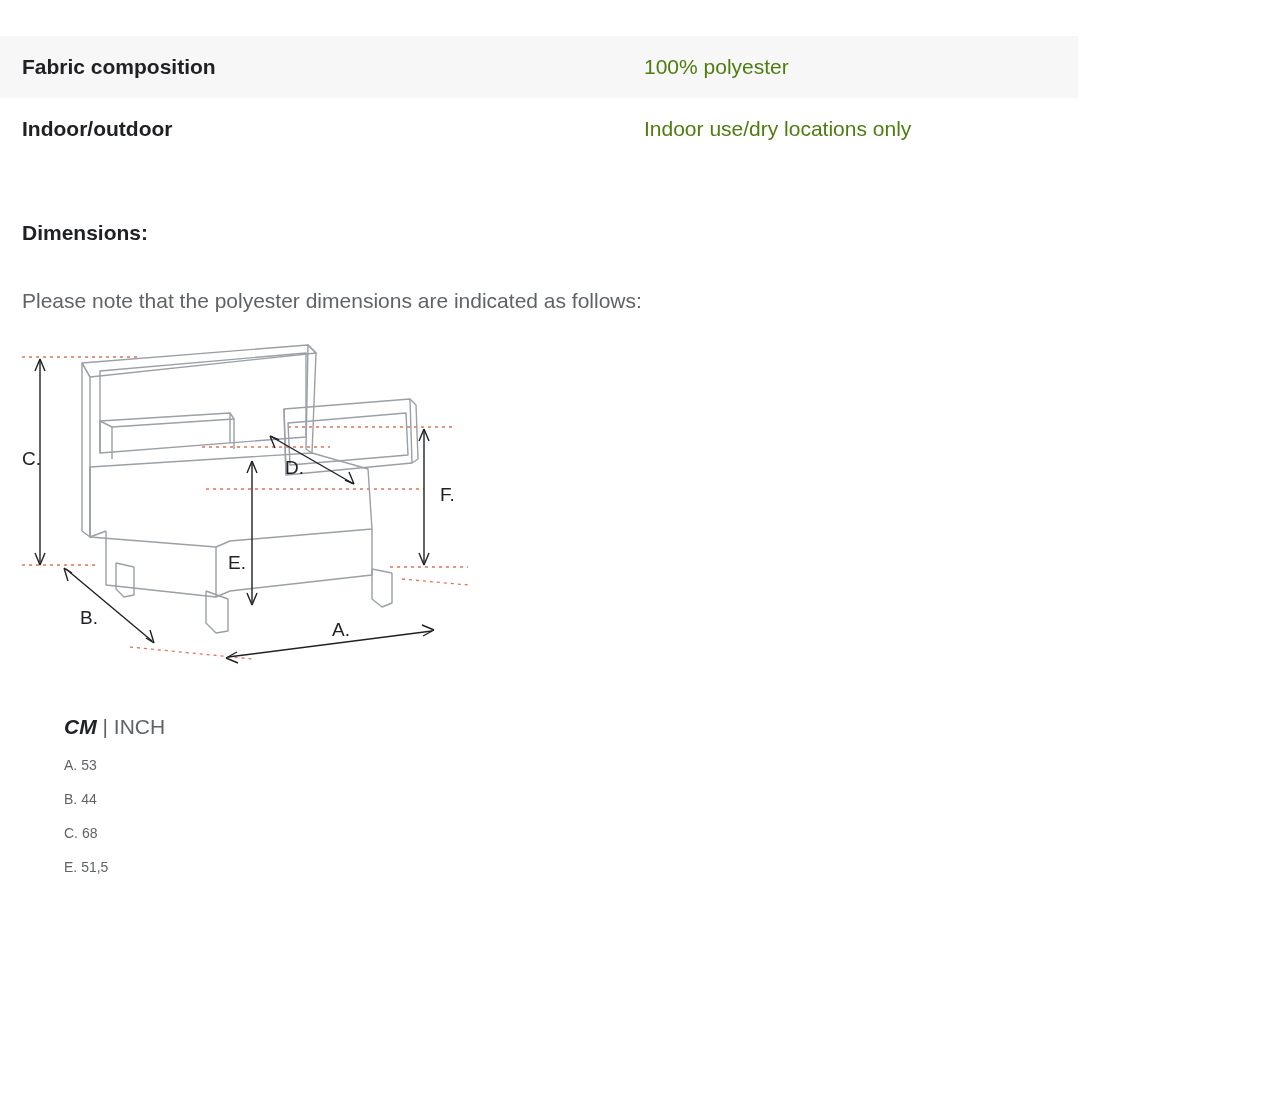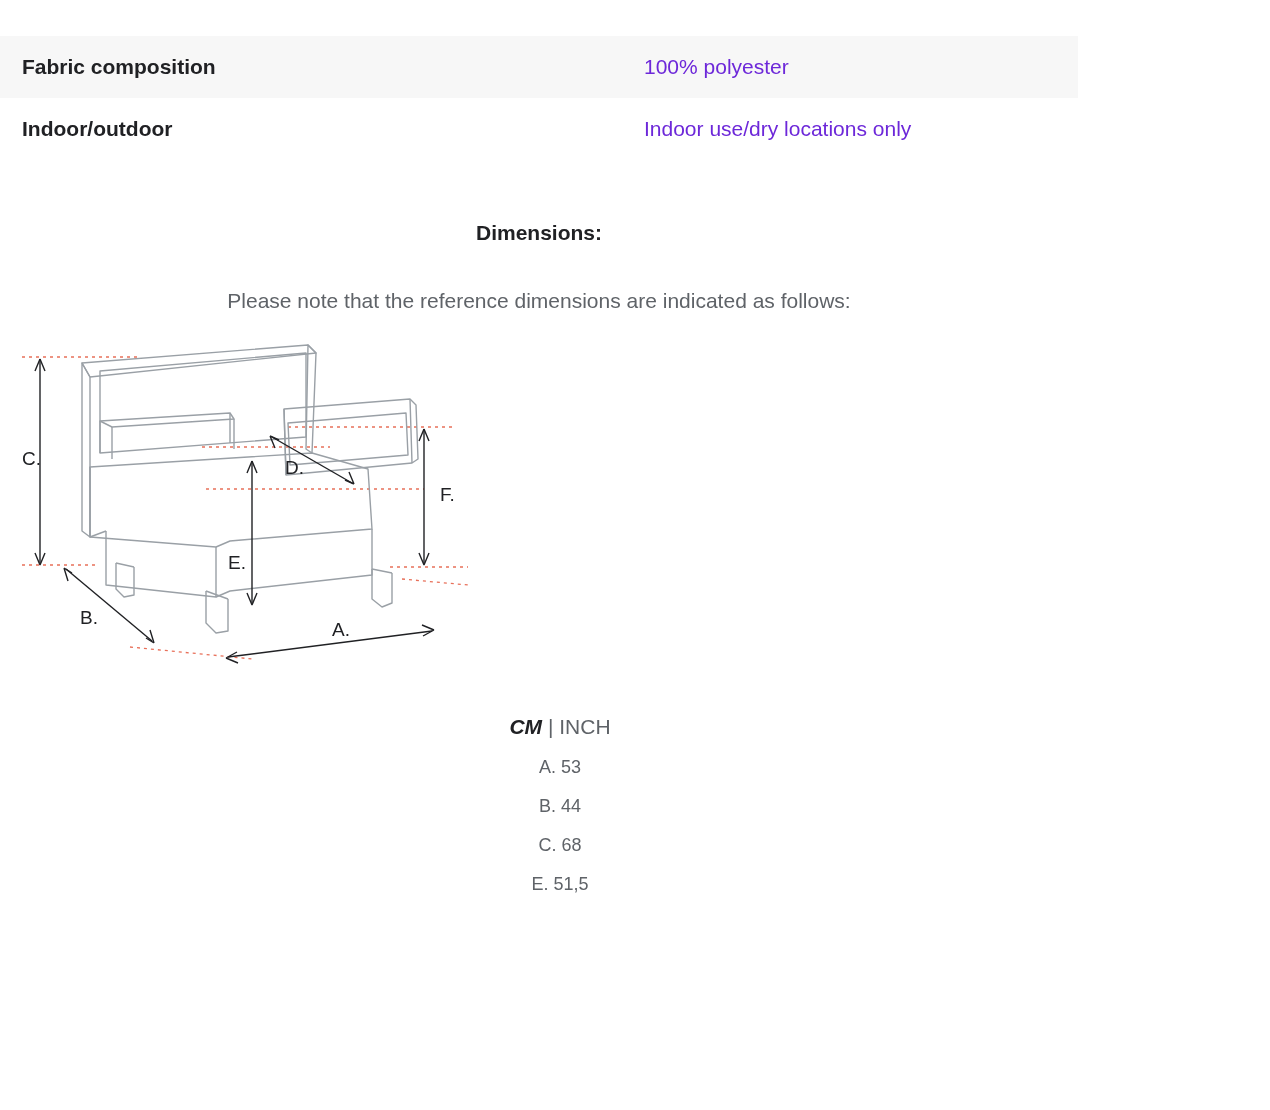--- a/index.html
+++ b/index.html
@@ -31,27 +31,26 @@
     vertical-align: top;
     font-size: 21px;
     line-height: 1.25;
   }
   .spec-table td.label {
     width: 620px;
     font-weight: bold;
     color: #202124;
   }
   .spec-table td.value {
-    color: #6d28d9;
+    color: #4d7c0f;
     padding-left: 24px;
   }
   
   .content {
     padding: 0 22px;
-    text-align: center;
   }
   .section-heading {
     font-size: 21px;
     font-weight: bold;
     color: #202124;
     margin-top: 60px;
     margin-bottom: 0;
   }
   .note-text {
     font-size: 21px;
@@ -82,21 +81,21 @@
   }
   .measure-units .unit-active {
     font-weight: bold;
     color: #202124;
     font-style: italic;
   }
   .measure-units .unit-sep {
     color: #5f6368;
   }
   .measure-row {
-    font-size: 18px;
+    font-size: 14px;
     color: #5f6368;
     margin-bottom: 18px;
   }
   svg { display: block; }
 </style>
 </head>
 <body>
 
 <div class="page">
 
@@ -110,21 +109,21 @@
         <td class="label">Indoor/outdoor</td>
         <td class="value">Indoor use/dry locations only</td>
       </tr>
     </tbody>
   </table>
 
   <div class="content">
 
     <div class="section-heading">Dimensions:</div>
 
-    <div class="note-text">Please note that the reference dimensions are indicated as follows:</div>
+    <div class="note-text">Please note that the polyester dimensions are indicated as follows:</div>
 
     <div class="figure">
       <svg width="500" height="340" viewBox="0 0 500 340">
 
         <g stroke="#e8705a" stroke-width="1.3" stroke-dasharray="3,4" fill="none">
           <line x1="2" y1="16" x2="118" y2="16"></line>
           <line x1="2" y1="224" x2="78" y2="224"></line>
           <line x1="110" y1="306" x2="232" y2="318"></line>
           <line x1="268" y1="86" x2="432" y2="86"></line>
           <line x1="182" y1="106" x2="310" y2="106"></line>

